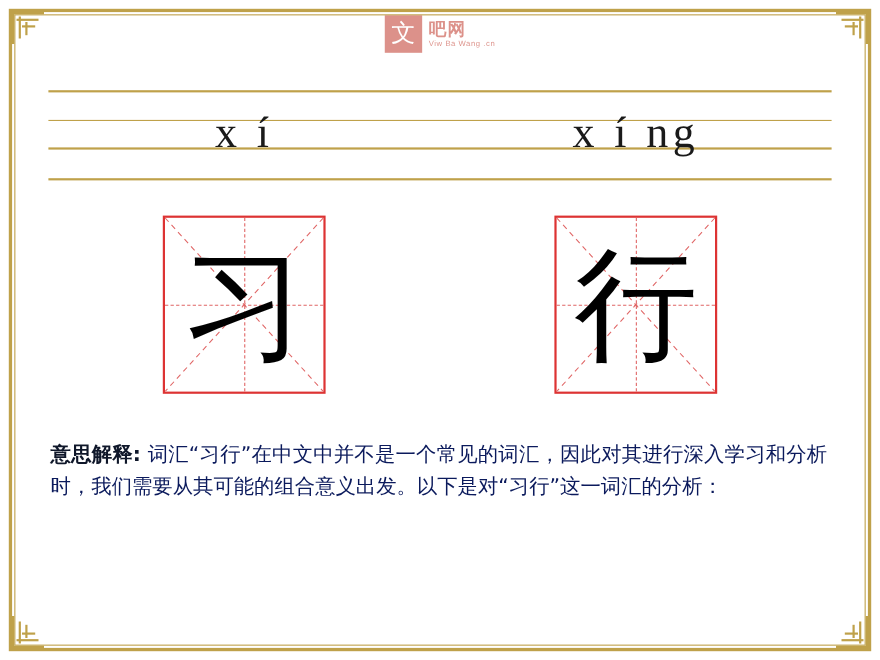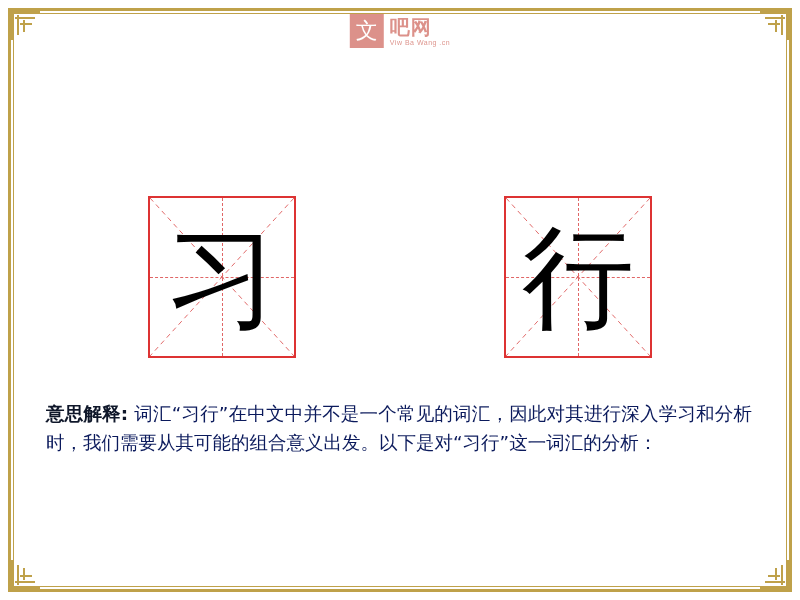--- a/index.html
+++ b/index.html
@@ -100,21 +100,21 @@
     font-family: "DejaVu Sans", sans-serif;
   }
   .wm-text {
     display: flex;
     flex-direction: column;
     align-items: flex-start;
     line-height: 1;
   }
   .wm-title {
     color: #c0392b;
-    font-size: 20px;
+    font-size: 16px;
     font-weight: bold;
     font-family: "DejaVu Sans", sans-serif;
     letter-spacing: 1px;
   }
   .wm-sub {
     color: #c0392b;
     font-size: 7px;
     font-family: "Liberation Sans", sans-serif;
     letter-spacing: 0.5px;
     margin-top: 2px;
@@ -283,20 +283,32 @@
   </div>
 
   <div class="watermark">
     <div class="wm-mark">文</div>
     <div class="wm-text">
       <div class="wm-title">吧网</div>
       <div class="wm-sub">Viw Ba Wang .cn</div>
     </div>
   </div>
 
+  <div class="pinyin-block">
+    <div class="pinyin-lines">
+      <div class="ln l1"></div>
+      <div class="ln l2"></div>
+      <div class="ln l3"></div>
+      <div class="ln l4"></div>
+    </div>
+    <div class="pinyin-row">
+      <div class="pinyin-cell">x í</div>
+      <div class="pinyin-cell">x í ng</div>
+    </div>
+  </div>
 
   <div class="char-row">
     <div class="char-cell">
       <div class="tianzige">
         <svg class="diag" viewBox="0 0 148 162" preserveAspectRatio="none">
           <line x1="0" y1="0" x2="148" y2="162" stroke="#e06666" stroke-width="1" stroke-dasharray="5,4"></line>
           <line x1="148" y1="0" x2="0" y2="162" stroke="#e06666" stroke-width="1" stroke-dasharray="5,4"></line>
         </svg>
         <div class="v-mid"></div>
         <div class="h-mid"></div>

